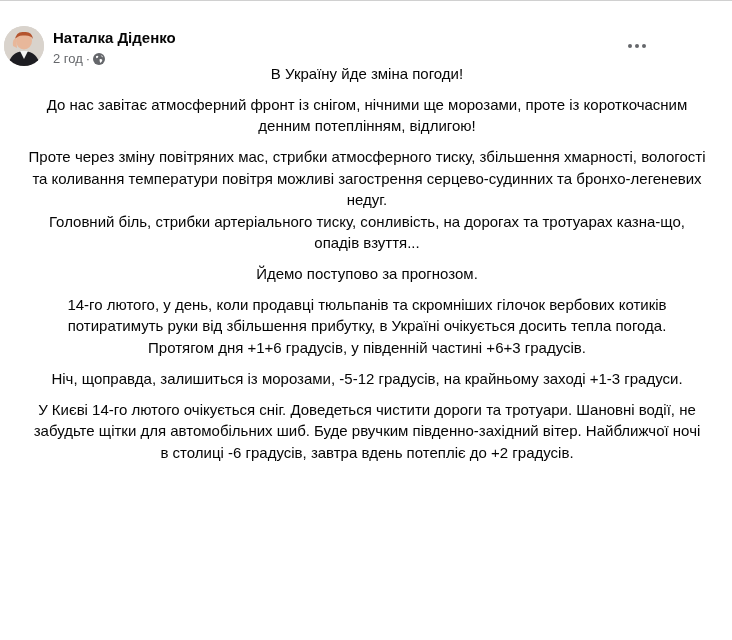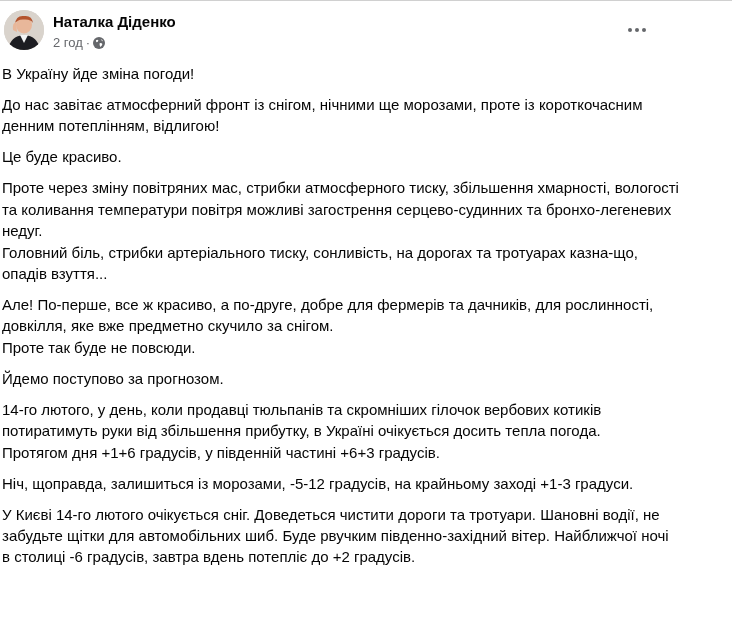--- a/index.html
+++ b/index.html
@@ -16,21 +16,21 @@
     color: #050505;
   }
   .top-border {
     position: absolute;
     left: 0; top: 0;
     width: 732px; height: 1px;
     background: #d0d0d0;
   }
   .post-header {
     position: absolute;
-    left: 0; top: 0;
+    left: 0; top: 16px;
     width: 656px;
     height: 58px;
   }
   .avatar {
     position: absolute;
     left: 4px; top: 10px;
     width: 40px; height: 40px;
     border-radius: 50%;
     overflow: hidden;
     background: #d8d4cf;
@@ -83,20 +83,21 @@
     position: absolute;
     left: 2px; top: 63px;
     width: 730px;
     font-size: 15px;
     line-height: 21.4px;
     color: #050505;
   }
   .post-body p {
     margin: 0 0 9.6px 0;
     white-space: pre-line;
+    text-align: center;
   }
 </style>
 </head>
 <body>
 
 <div class="top-border"></div>
 
 <div class="post-header">
   <div class="avatar">
     <svg width="40" height="40" viewBox="0 0 40 40">
@@ -125,29 +126,25 @@
     <span></span>
     <span></span>
     <span></span>
   </div>
 </div>
 
 <div class="post-body">
   <p>В Україну йде зміна погоди!</p>
   <p>До нас завітає атмосферний фронт із снігом, нічними ще морозами, проте із короткочасним
 денним потеплінням, відлигою!</p>
-  <p>Це буде красиво.</p>
   <p>Проте через зміну повітряних мас, стрибки атмосферного тиску, збільшення хмарності, вологості
 та коливання температури повітря можливі загострення серцево-судинних та бронхо-легеневих
 недуг.
 Головний біль, стрибки артеріального тиску, сонливість, на дорогах та тротуарах казна-що,
 опадів взуття...</p>
-  <p>Але! По-перше, все ж красиво, а по-друге, добре для фермерів та дачників, для рослинності,
-довкілля, яке вже предметно скучило за снігом.
-Проте так буде не повсюди.</p>
   <p>Йдемо поступово за прогнозом.</p>
   <p>14-го лютого, у день, коли продавці тюльпанів та скромніших гілочок вербових котиків
 потиратимуть руки від збільшення прибутку, в Україні очікується досить тепла погода.
 Протягом дня +1+6 градусів, у південній частині +6+3 градусів.</p>
   <p>Ніч, щоправда, залишиться із морозами, -5-12 градусів, на крайньому заході +1-3 градуси.</p>
   <p>У Києві 14-го лютого очікується сніг. Доведеться чистити дороги та тротуари. Шановні водії, не
 забудьте щітки для автомобільних шиб. Буде рвучким південно-західний вітер. Найближчої ночі
 в столиці -6 градусів, завтра вдень потепліє до +2 градусів.</p>
 </div>
 

